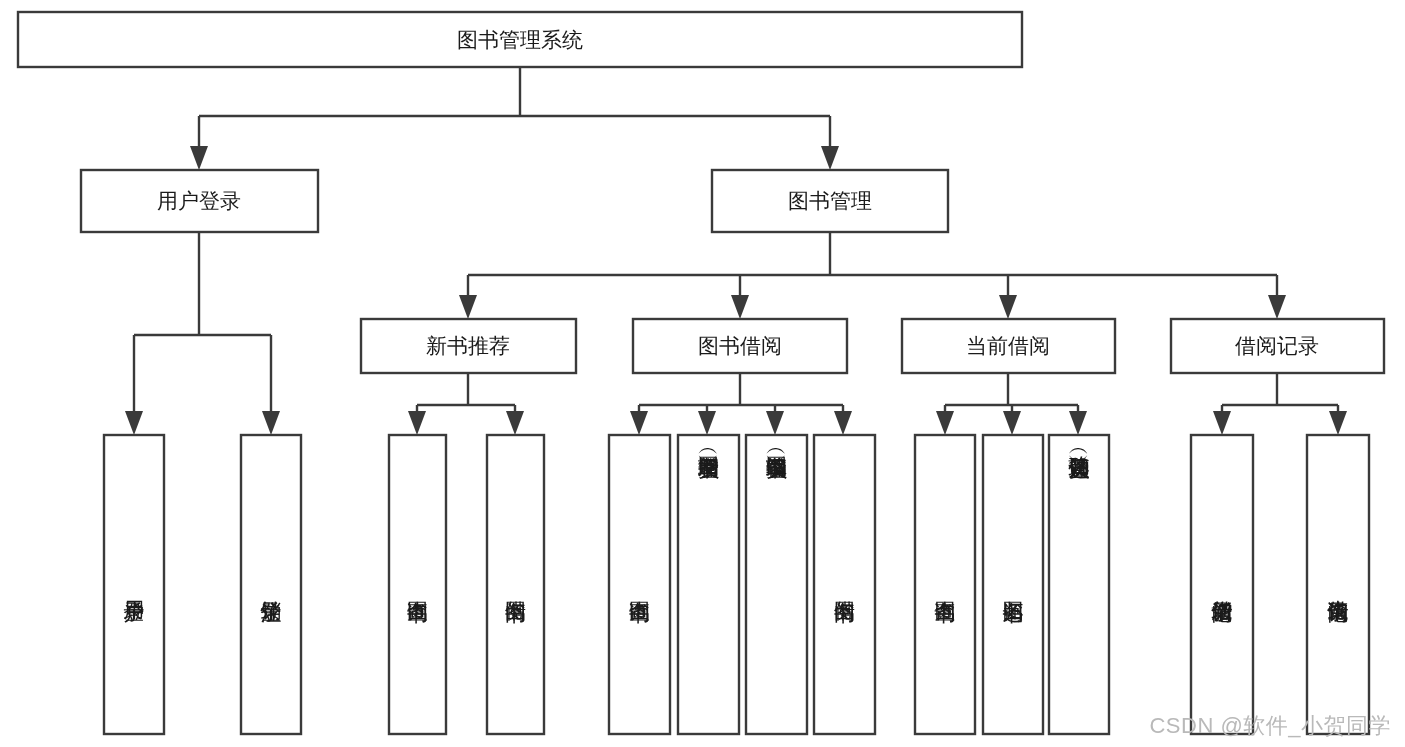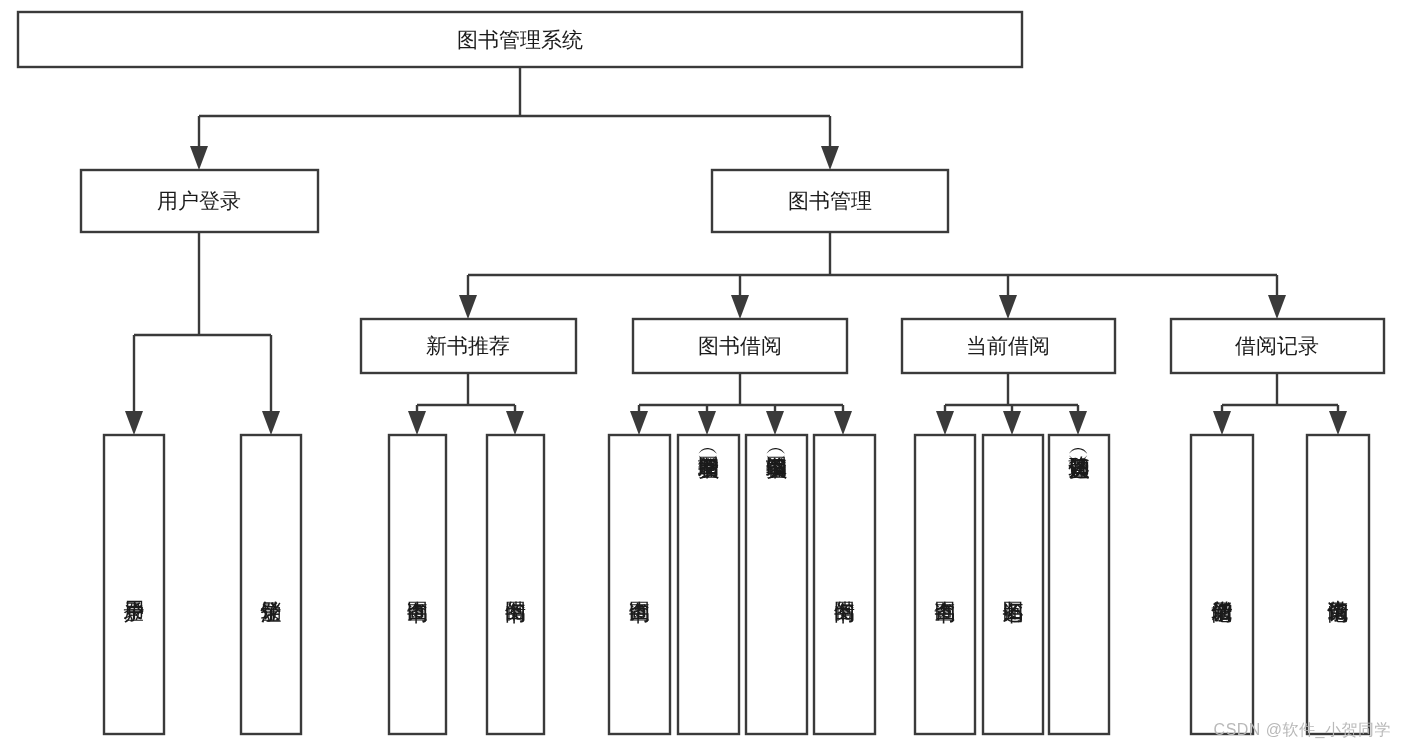--- a/index.html
+++ b/index.html
@@ -65,21 +65,21 @@
     color: #1b1b1b;
     letter-spacing: 0.5px;
     text-align: center;
     white-space: nowrap;
   }
   .watermark {
     position: absolute;
     right: 14px;
     bottom: 6px;
     font-family: "Liberation Sans", "DejaVu Sans", sans-serif;
-    font-size: 16px;
+    font-size: 22px;
     color: #b9b9b9;
     letter-spacing: 0.5px;
     white-space: nowrap;
     user-select: none;
   }
 </style>
 </head>
 <body>
 
 <div id="diagram-root">

